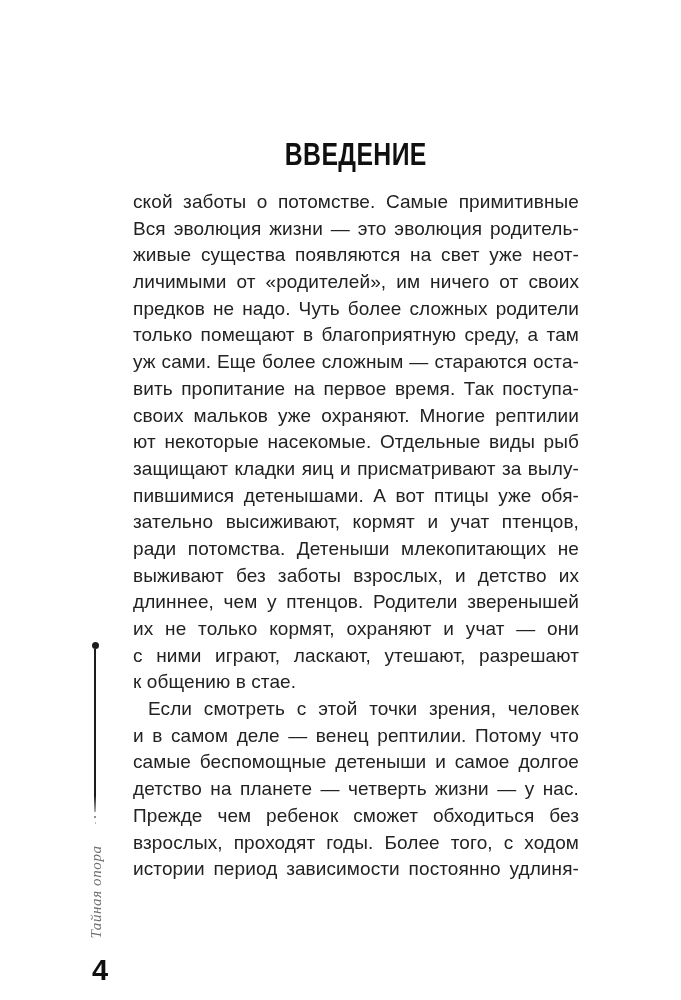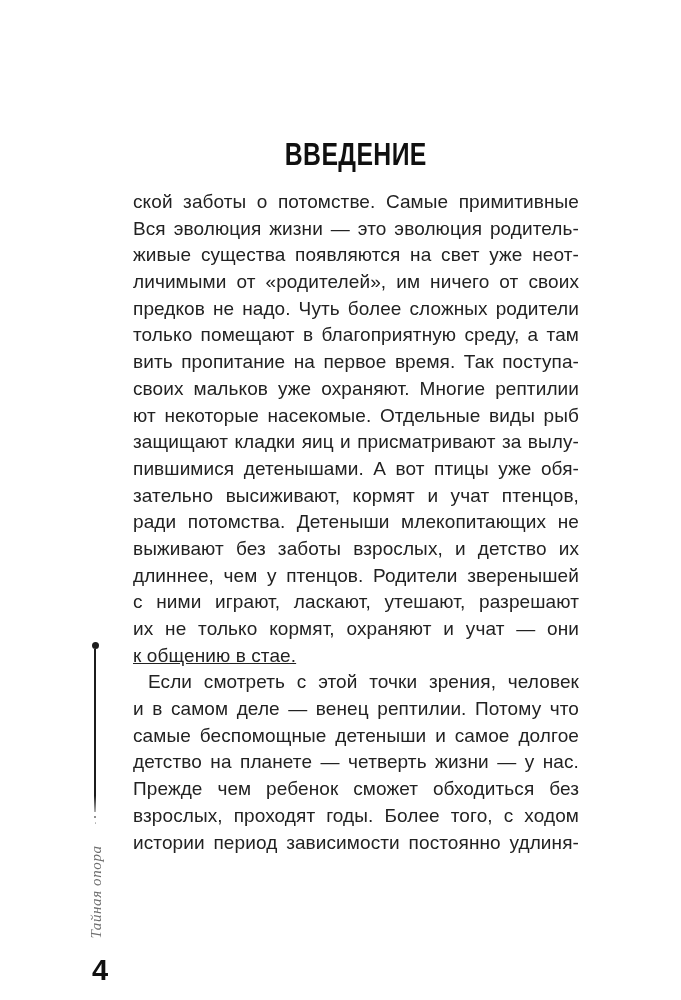--- a/index.html
+++ b/index.html
@@ -48,21 +48,21 @@
     letter-spacing: 0.1px;
   }
   .para { margin: 0; }
   .line {
     text-align: justify;
     text-align-last: justify;
     white-space: normal;
     overflow: hidden;
     height: 26.7px;
   }
-  .line.no-just { text-align-last: left; text-decoration: underline; }
+  .line.no-just { text-align-last: left; }
   .line.indent  { text-indent: 15px; }
   
   .marker-dot {
     position: absolute;
     left: 92px;
     top: 596px;
     width: 7px;
     height: 7px;
     border-radius: 50%;
     background: var(--marker, #1c1c1c);
@@ -138,31 +138,32 @@
   </h1>
 
   <div class="body-text">
       <div class="para">
         <div class="line">ской заботы о потомстве. Самые примитивные</div>
         <div class="line">Вся эволюция жизни — это эволюция родитель-</div>
         <div class="line">живые существа появляются на свет уже неот-</div>
         <div class="line">личимыми от «родителей», им ничего от своих</div>
         <div class="line">предков не надо. Чуть более сложных родители</div>
         <div class="line">только помещают в благоприятную среду, а там</div>
+        <div class="line">уж сами. Еще более сложным — стараются оста-</div>
         <div class="line">вить пропитание на первое время. Так поступа-</div>
         <div class="line">своих мальков уже охраняют. Многие рептилии</div>
         <div class="line">ют некоторые насекомые. Отдельные виды рыб</div>
         <div class="line">защищают кладки яиц и присматривают за вылу-</div>
         <div class="line">пившимися детенышами. А вот птицы уже обя-</div>
         <div class="line">зательно высиживают, кормят и учат птенцов,</div>
         <div class="line">ради потомства. Детеныши млекопитающих не</div>
         <div class="line">выживают без заботы взрослых, и детство их</div>
         <div class="line">длиннее, чем у птенцов. Родители зверенышей</div>
+        <div class="line">их не только кормят, охраняют и учат — они</div>
         <div class="line">с ними играют, ласкают, утешают, разрешают</div>
-        <div class="line">их не только кормят, охраняют и учат — они</div>
         <div class="line no-just">к общению в стае.</div>
       </div>
       <div class="para">
         <div class="line indent">Если смотреть с этой точки зрения, человек</div>
         <div class="line">и в самом деле — венец рептилии. Потому что</div>
         <div class="line">самые беспомощные детеныши и самое долгое</div>
         <div class="line">детство на планете — четверть жизни — у нас.</div>
         <div class="line">Прежде чем ребенок сможет обходиться без</div>
         <div class="line">взрослых, проходят годы. Более того, с ходом</div>
         <div class="line">истории период зависимости постоянно удлиня-</div>

